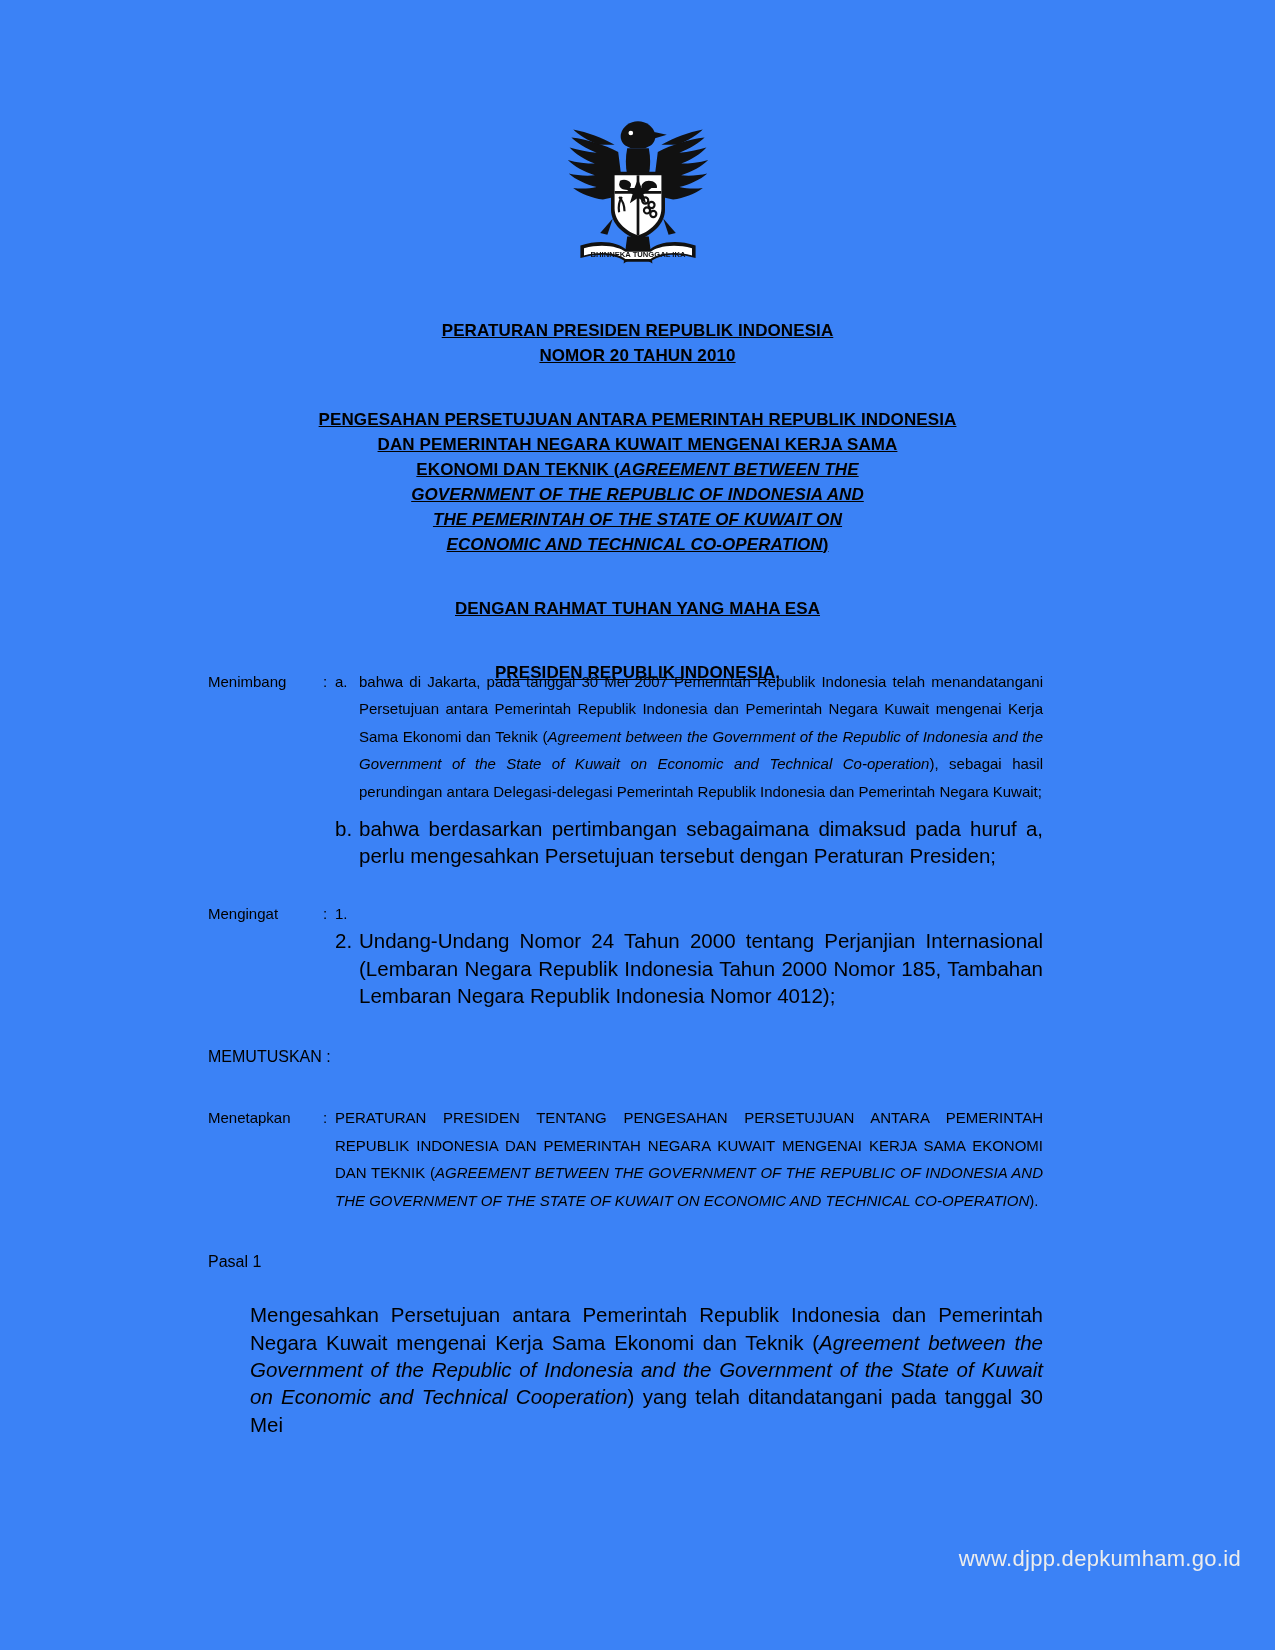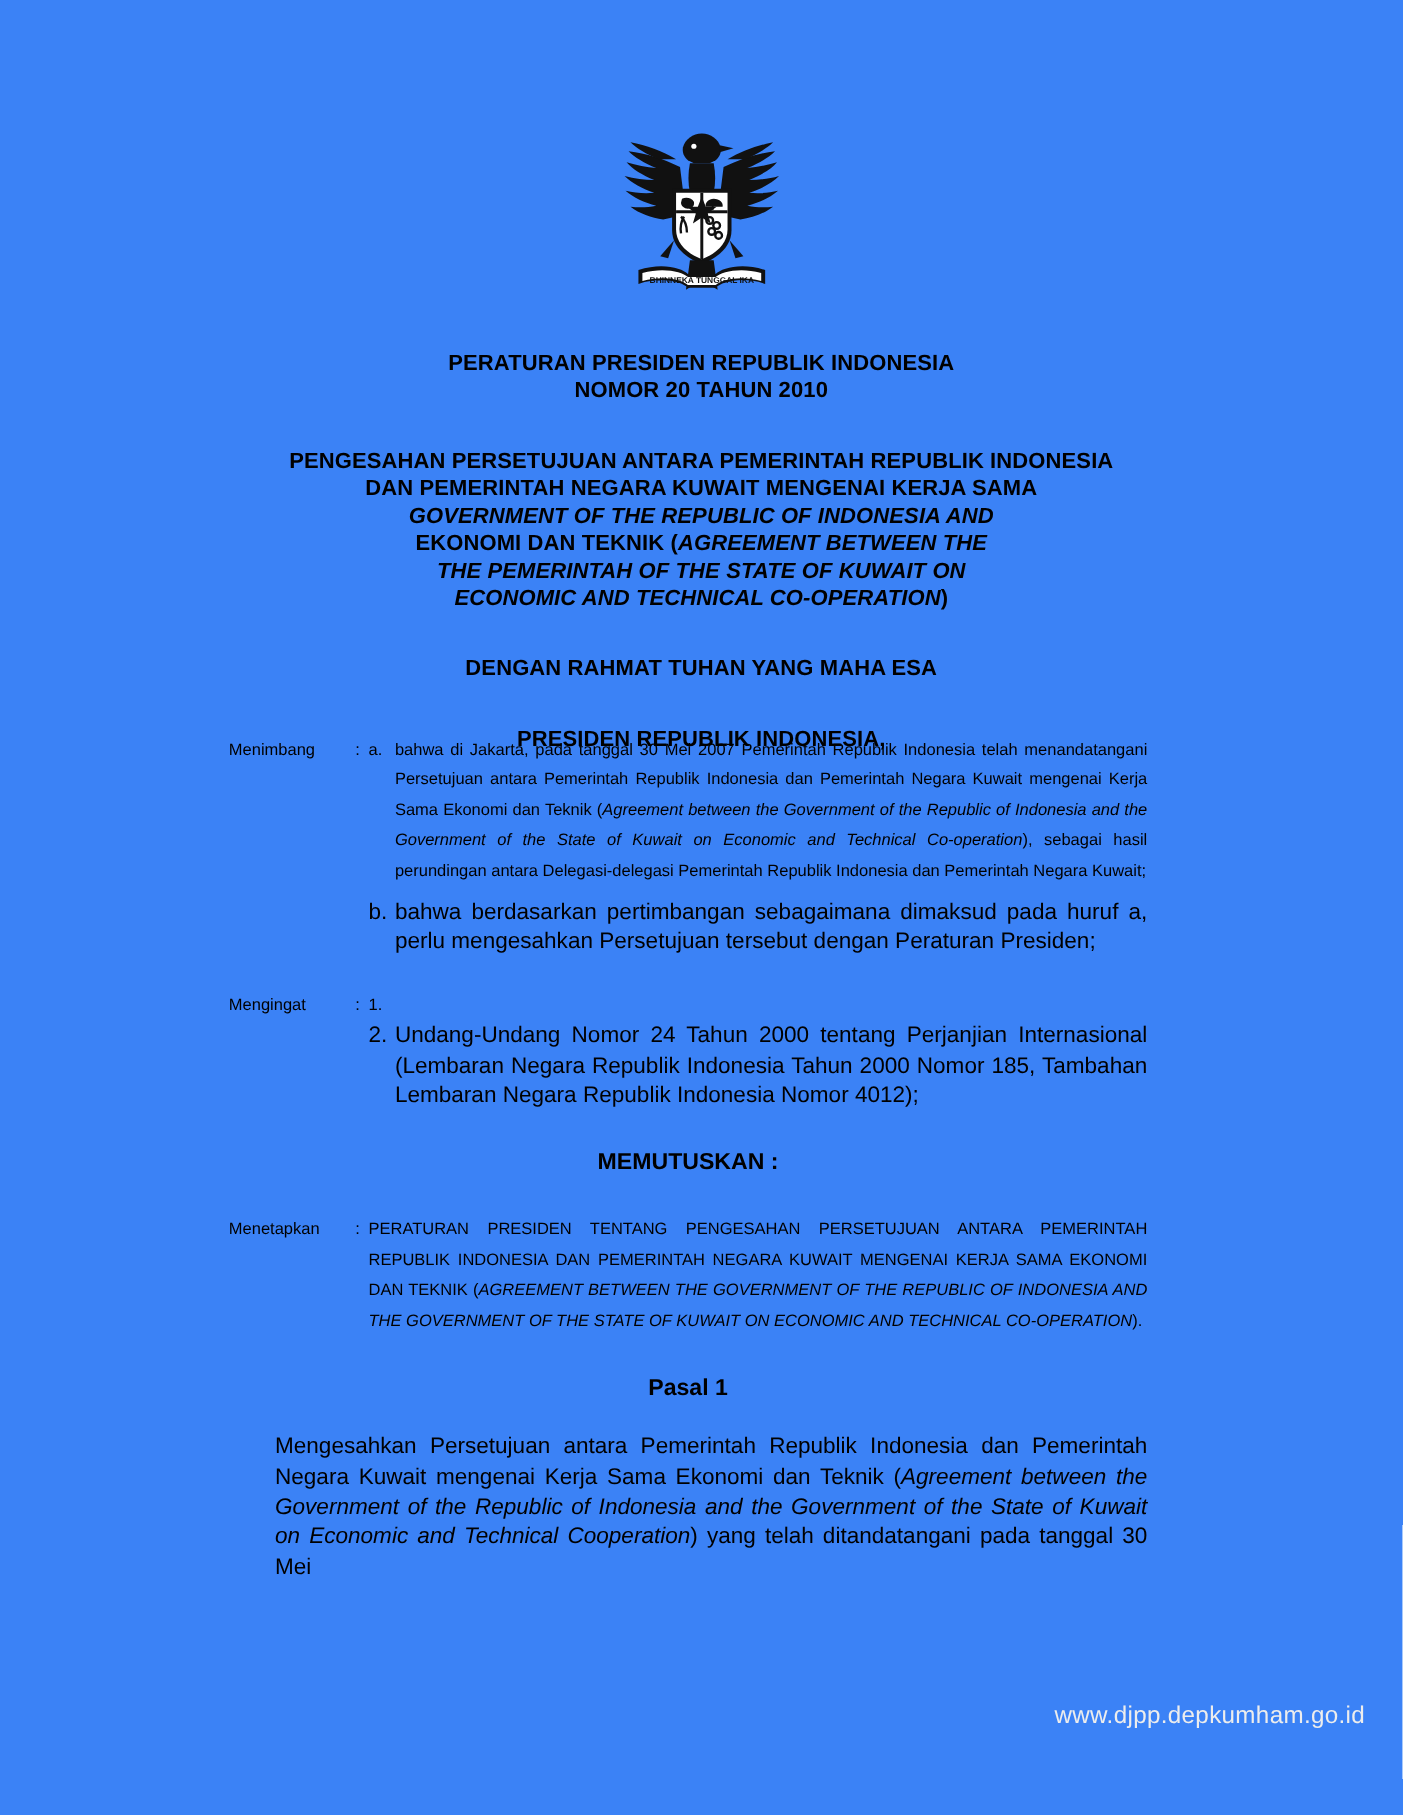--- a/index.html
+++ b/index.html
@@ -36,23 +36,24 @@
   
   .title-block {
     position: absolute;
     top: 318px;
     left: 0;
     width: 1275px;
     text-align: center;
   }
   .t-line {
     font-weight: bold;
-    font-size: 20px;
+    font-size: 17px;
     line-height: 25px;
     letter-spacing: 0.1px;
+    text-decoration: underline;
   }
   .t-gap-sm { height: 19px; }
   .t-gap-md { height: 20px; }
   .t-gap-lg { height: 39px; }
   .t-ital { font-style: italic; }
 
   
   .body {
     position: absolute;
     top: 668px;
@@ -93,23 +94,23 @@
     line-height: 27.4px;
     margin-left: 127px;
   }
 
   .gap-10 { height: 10px; }
   .gap-26 { height: 26px; }
   .gap-30 { height: 30px; }
   .gap-34 { height: 34px; }
 
   .center-head {
-    text-align: center;
-    font-weight: bold;
-    font-size: 21px;
+    text-align: left;
+    font-weight: normal;
+    font-size: 16px;
     line-height: 27px;
   }
 
   .para {
     font-size: 20.5px;
     line-height: 27.4px;
     text-align: justify;
     text-justify: inter-word;
     margin-left: 42px;
   }
@@ -190,22 +191,22 @@
     </svg>
   </div>
 
   <div class="title-block">
     <div class="t-line">PERATURAN PRESIDEN REPUBLIK INDONESIA</div>
     <div class="t-line">NOMOR 20 TAHUN 2010</div>
     <div class="t-gap-sm"></div>
     <div class="t-gap-md"></div>
     <div class="t-line">PENGESAHAN PERSETUJUAN ANTARA PEMERINTAH REPUBLIK INDONESIA</div>
     <div class="t-line">DAN PEMERINTAH NEGARA KUWAIT MENGENAI KERJA SAMA</div>
+    <div class="t-line"><span>EKONOMI DAN TEKNIK (</span><span class="t-ital">AGREEMENT BETWEEN THE</span></div>
     <div class="t-line t-ital">GOVERNMENT OF THE REPUBLIC OF INDONESIA AND</div>
-    <div class="t-line"><span>EKONOMI DAN TEKNIK (</span><span class="t-ital">AGREEMENT BETWEEN THE</span></div>
     <div class="t-line t-ital">THE PEMERINTAH OF THE STATE OF KUWAIT ON</div>
     <div class="t-line"><span class="t-ital">ECONOMIC AND TECHNICAL CO-OPERATION</span><span>)</span></div>
     <div class="t-gap-lg"></div>
     <div class="t-line">DENGAN RAHMAT TUHAN YANG MAHA ESA</div>
     <div class="t-gap-lg"></div>
     <div class="t-line">PRESIDEN REPUBLIK INDONESIA,</div>
   </div>
 
   <div class="body">
 

